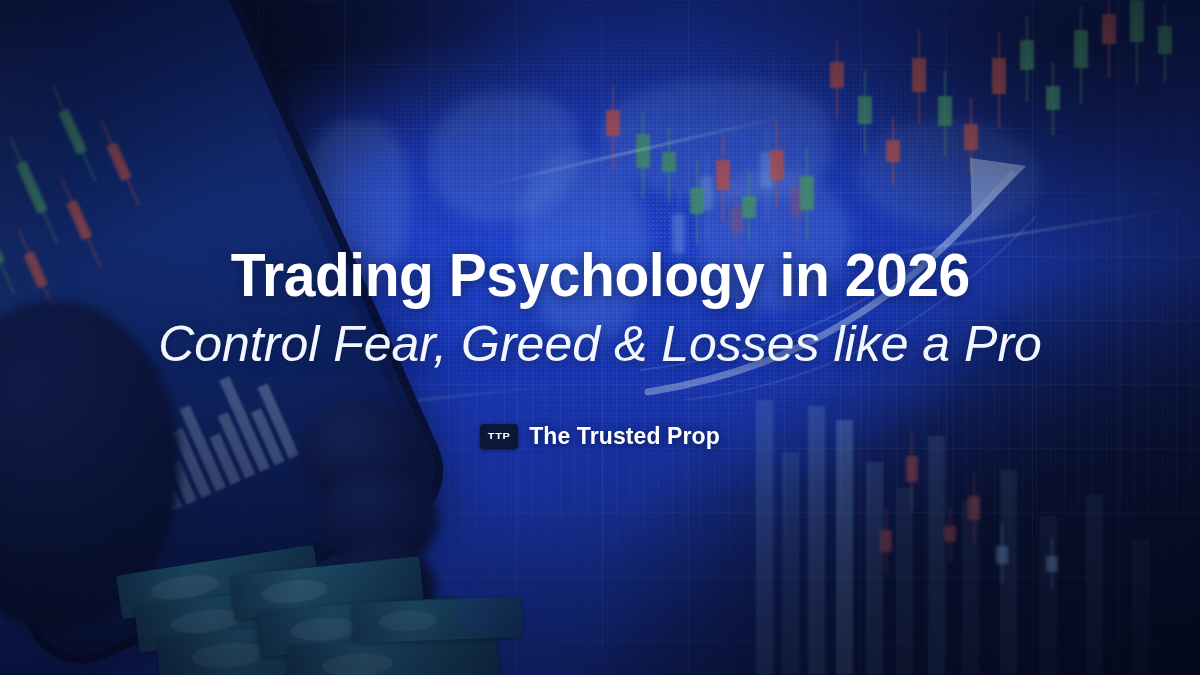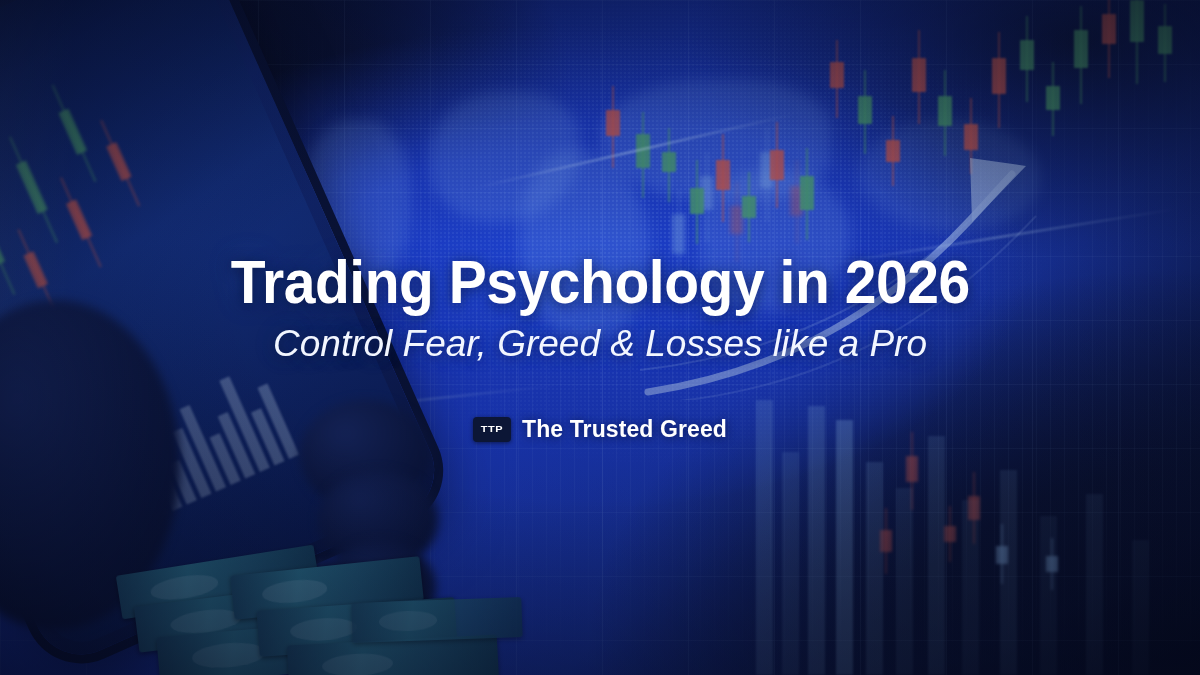--- a/index.html
+++ b/index.html
@@ -101,21 +101,21 @@
   .content{position:absolute;inset:0;display:flex;flex-direction:column;align-items:center;justify-content:center;margin-top:20px;}
   .headline{
     font-family:"Liberation Sans",sans-serif;
     font-weight:bold;font-size:61px;line-height:1.0;letter-spacing:-0.5px;
     color:#ffffff;white-space:nowrap;
     transform:scaleX(.935);
     text-shadow:0 2px 14px rgba(4,10,40,.65), 0 0 30px rgba(60,110,220,.30);
   }
   .subhead{
     font-family:"Liberation Sans",sans-serif;
-    font-style:italic;font-weight:normal;font-size:37px;line-height:1.05;
+    font-style:italic;font-weight:normal;font-size:50px;line-height:1.05;
     color:#f2f6ff;white-space:nowrap;margin-top:12px;
     text-shadow:0 2px 12px rgba(4,10,40,.60), 0 0 22px rgba(60,110,220,.25);
   }
   .brand{display:flex;align-items:center;gap:11px;margin-top:52px;}
   .brand-badge{
     width:38px;height:25px;border-radius:4px;
     background:#0c1636;
     display:flex;align-items:center;justify-content:center;
     box-shadow:0 1px 4px rgba(0,0,0,.5);
   }
@@ -302,17 +302,17 @@
   <div class="dark-overlay"></div>
   <div class="vignette"></div>
 
   <div class="content">
     <div class="headline">Trading Psychology in 2026</div>
     <div class="subhead">Control Fear, Greed &amp; Losses like a Pro</div>
     <div class="brand">
       <div class="brand-badge">
         <span>TTP</span>
       </div>
-      <div class="brand-name">The Trusted Greed</div>
+      <div class="brand-name">The Trusted Prop</div>
     </div>
   </div>
 
 </div>
 
 </body></html>

